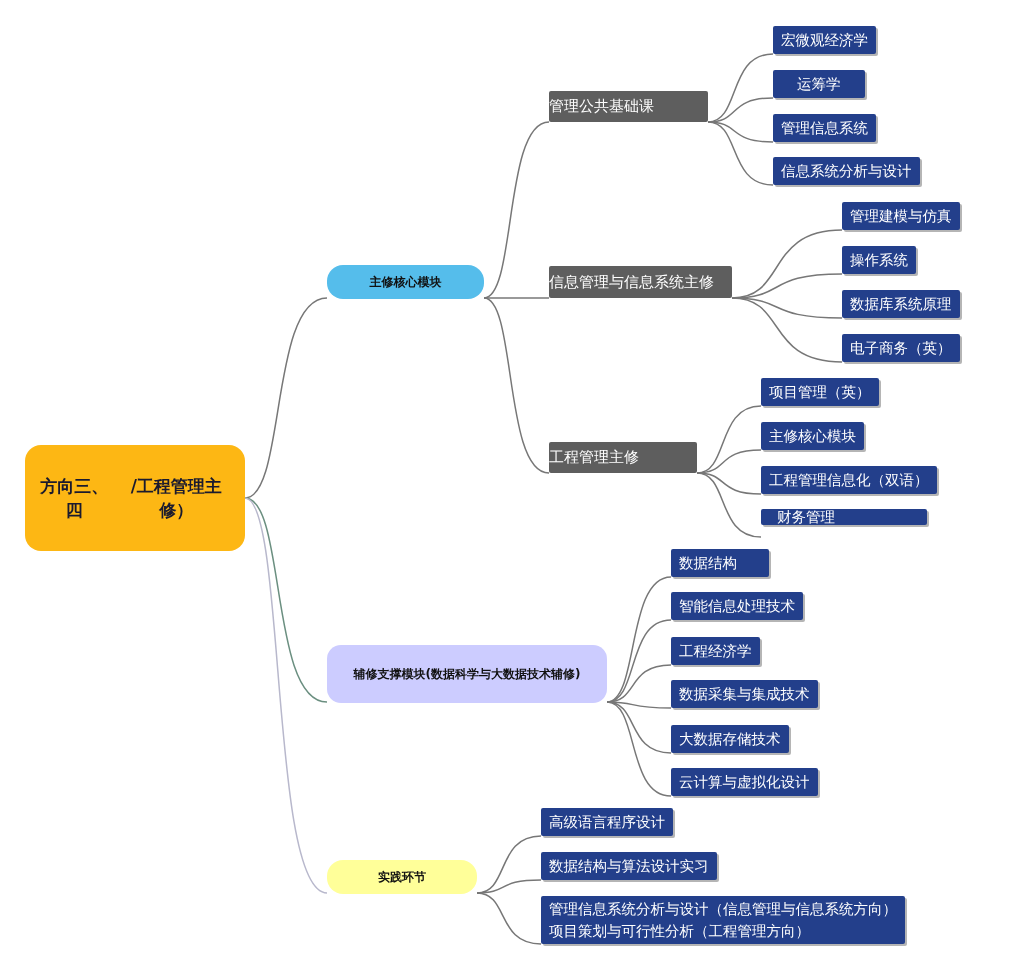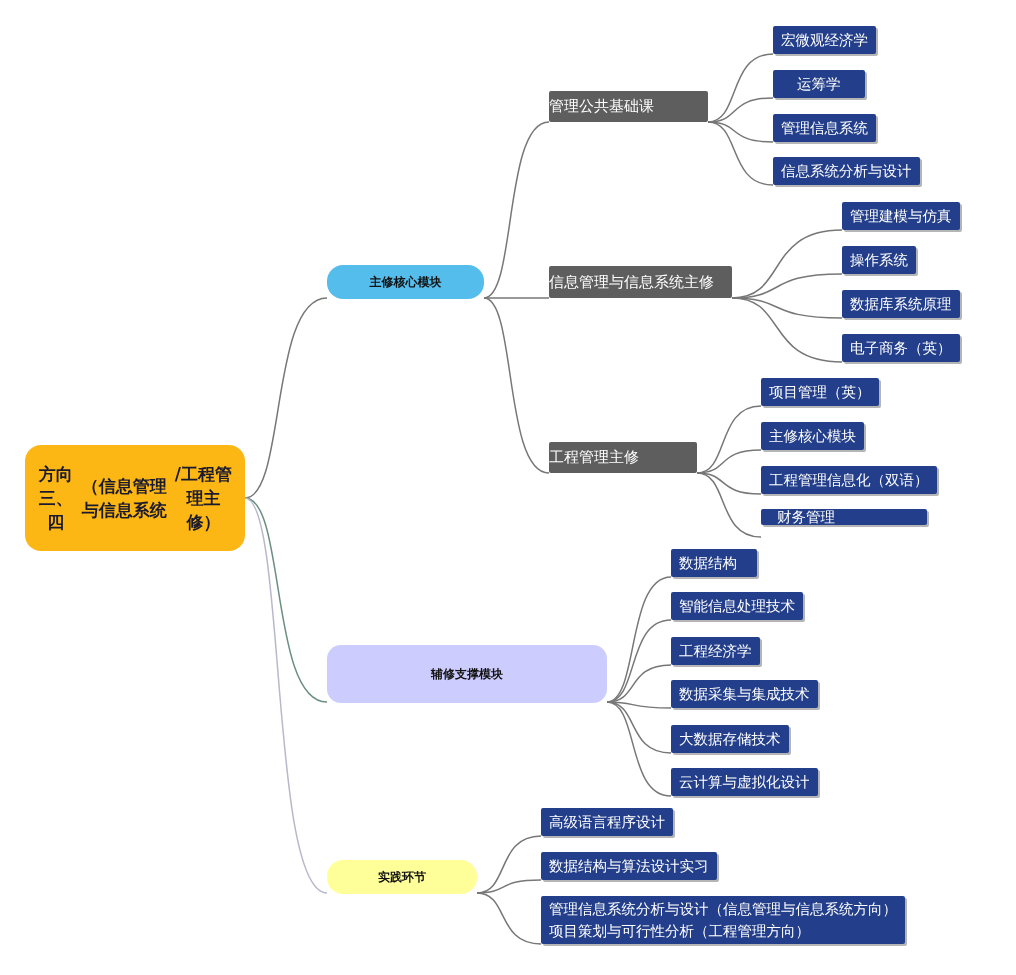--- a/index.html
+++ b/index.html
@@ -43,21 +43,20 @@
     <path d="M607,702 C639,702 626.2,708 671,708" fill="none" stroke="#777777" stroke-width="1.5"></path>
     <path d="M607,702 C639,702 626.2,753 671,753" fill="none" stroke="#777777" stroke-width="1.5"></path>
     <path d="M607,702 C639,702 626.2,796 671,796" fill="none" stroke="#777777" stroke-width="1.5"></path>
     <path d="M477,893 C509,893 496.2,836 541,836" fill="none" stroke="#777777" stroke-width="1.5"></path>
     <path d="M477,893 C509,893 496.2,880 541,880" fill="none" stroke="#777777" stroke-width="1.5"></path>
     <path d="M477,893 C509,893 496.2,944 541,944" fill="none" stroke="#777777" stroke-width="1.5"></path>
   </svg>
 
 <div class="node root" style="left:25px;top:445px;width:220px;height:106px;">
   <div>方向三、四</div>
-  <div>（信息管理与信息系统</div>
   <div>/工程管理主修）</div>
 </div>
 
 <div class="node l1" style="left:327px;top:265px;width:157px;height:34px;background:#55BDEB;">
   <span>主修核心模块</span>
 </div>
 <div class="node l2" style="left:549px;top:91px;width:159px;height:31px;">
   <span>管理公共基础课</span>
   </div>
 <div class="node l2" style="left:549px;top:266px;width:183px;height:32px;">
@@ -77,22 +76,23 @@
 <div class="node leaf" style="left:842px;top:290px;height:28px;">数据库系统原理</div>
 <div class="node leaf" style="left:842px;top:334px;height:28px;">电子商务（英）</div>
 
 <div class="node leaf" style="left:761px;top:378px;height:28px;">项目管理（英）</div>
 <div class="node leaf" style="left:761px;top:422px;height:28px;">主修核心模块</div>
 <div class="node leaf" style="left:761px;top:466px;height:28px;">工程管理信息化（双语）</div>
 <div class="node leaf" style="left:761px;top:509px;height:16px;padding:0 92px 0 16px;">财务管理</div>
 
 <div class="node l1" style="left:327px;top:645px;width:280px;height:58px;background:#CCCCFF;flex-direction:row;justify-content:center;border-radius:14px;">
   <div>辅修支撑模块</div>
+  <div>(数据科学与大数据技术辅修)</div>
 </div>
-<div class="node leaf" style="left:671px;top:549px;height:28px;padding:0 20px 0 8px;">数据结构</div>
+<div class="node leaf" style="left:671px;top:549px;height:28px;padding:0 32px 0 8px;">数据结构</div>
 <div class="node leaf" style="left:671px;top:592px;height:28px;">智能信息处理技术</div>
 <div class="node leaf" style="left:671px;top:637px;height:28px;">工程经济学</div>
 <div class="node leaf" style="left:671px;top:680px;height:28px;">数据采集与集成技术</div>
 <div class="node leaf" style="left:671px;top:725px;height:28px;">大数据存储技术</div>
 <div class="node leaf" style="left:671px;top:768px;height:28px;">云计算与虚拟化设计</div>
 
 <div class="node l1" style="left:327px;top:860px;width:150px;height:34px;background:#FFFF99;">
   <span>实践环节</span>
 </div>
 <div class="node leaf" style="left:541px;top:808px;height:28px;">高级语言程序设计</div>

